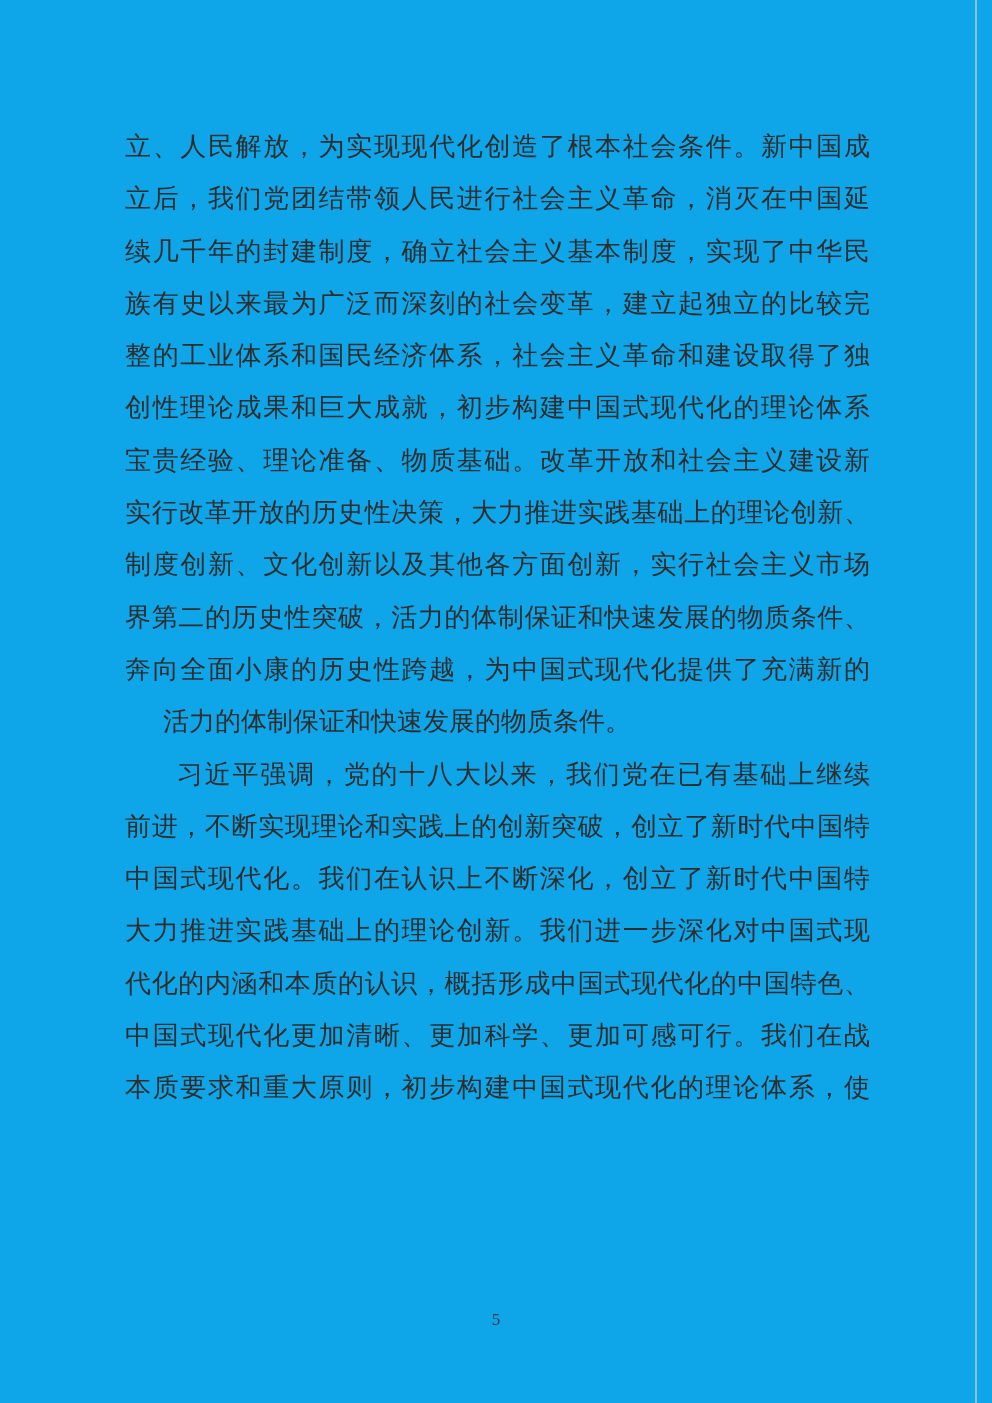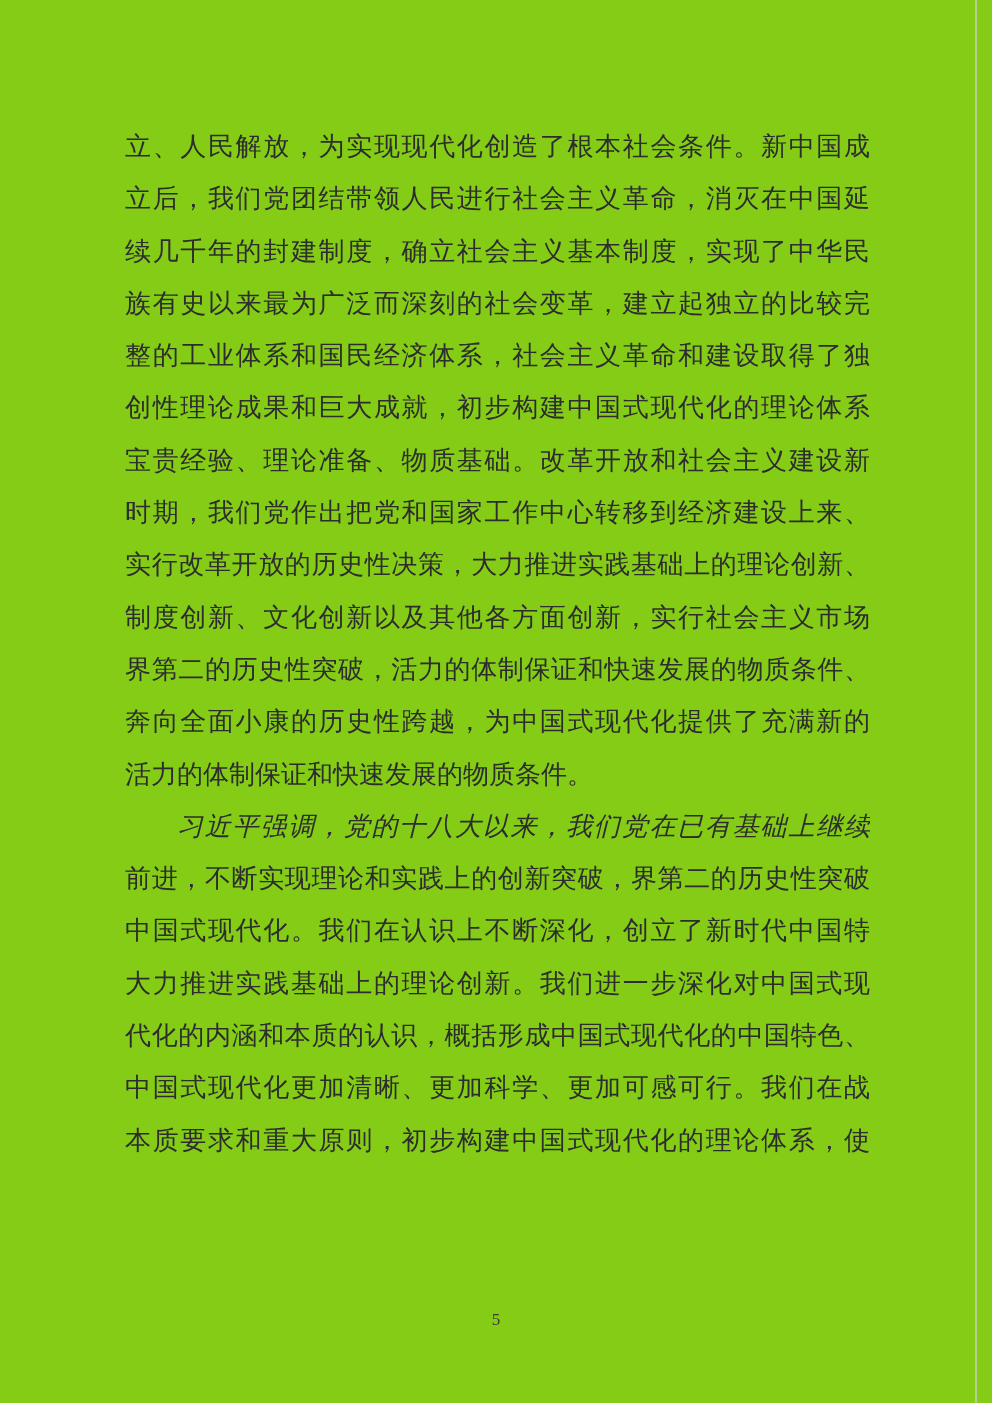--- a/index.html
+++ b/index.html
@@ -10,21 +10,21 @@
     width: 992px;
     height: 1403px;
     position: relative;
     background: #fdfdfc;
     overflow: hidden;
     font-family: "Liberation Serif", "DejaVu Serif", serif;
   }
   .page {
     position: absolute;
     inset: 0;
-    background: #84cc16;
+    background: #0ea5e9;
   }
   
   .scan-line {
     position: absolute;
     left: 975px;
     top: 0;
     width: 2px;
     height: 1403px;
     background: #ccd2d4;
     opacity: 0.65;
@@ -45,24 +45,24 @@
     white-space: nowrap;
     text-align: justify;
     text-align-last: justify;
     text-justify: inter-character;
     white-space: normal;
     overflow: hidden;
   }
   .line.para-end {
     text-align: left;
     text-align-last: left;
+    margin-left: 38px;
   }
   .line.indent {
     text-indent: 2em;
-    font-style: italic;
   }
   .page-number {
     position: absolute;
     left: 0;
     top: 1310px;
     width: 992px;
     text-align: center;
     font-size: 17px;
     color: #3a3a3a;
     font-family: "Liberation Serif", "DejaVu Serif", serif;
@@ -75,29 +75,28 @@
 
   <div class="textblock">
 
     <div class="line">立、人民解放，为实现现代化创造了根本社会条件。新中国成</div>
     <div class="line">立后，我们党团结带领人民进行社会主义革命，消灭在中国延</div>
     <div class="line">续几千年的封建制度，确立社会主义基本制度，实现了中华民</div>
     <div class="line">族有史以来最为广泛而深刻的社会变革，建立起独立的比较完</div>
     <div class="line">整的工业体系和国民经济体系，社会主义革命和建设取得了独</div>
     <div class="line">创性理论成果和巨大成就，初步构建中国式现代化的理论体系</div>
     <div class="line">宝贵经验、理论准备、物质基础。改革开放和社会主义建设新</div>
-    <div class="line">时期，我们党作出把党和国家工作中心转移到经济建设上来、</div>
     <div class="line">实行改革开放的历史性决策，大力推进实践基础上的理论创新、</div>
     <div class="line">制度创新、文化创新以及其他各方面创新，实行社会主义市场</div>
     <div class="line">界第二的历史性突破，活力的体制保证和快速发展的物质条件、</div>
     <div class="line">奔向全面小康的历史性跨越，为中国式现代化提供了充满新的</div>
     <div class="line para-end">活力的体制保证和快速发展的物质条件。</div>
 
     <div class="line indent">习近平强调，党的十八大以来，我们党在已有基础上继续</div>
-    <div class="line">前进，不断实现理论和实践上的创新突破，界第二的历史性突破</div>
+    <div class="line">前进，不断实现理论和实践上的创新突破，创立了新时代中国特</div>
     <div class="line">中国式现代化。我们在认识上不断深化，创立了新时代中国特</div>
     <div class="line">大力推进实践基础上的理论创新。我们进一步深化对中国式现</div>
     <div class="line">代化的内涵和本质的认识，概括形成中国式现代化的中国特色、</div>
     <div class="line">中国式现代化更加清晰、更加科学、更加可感可行。我们在战</div>
     <div class="line">本质要求和重大原则，初步构建中国式现代化的理论体系，使</div>
 
   </div>
 
   <div class="page-number">5</div>
 

